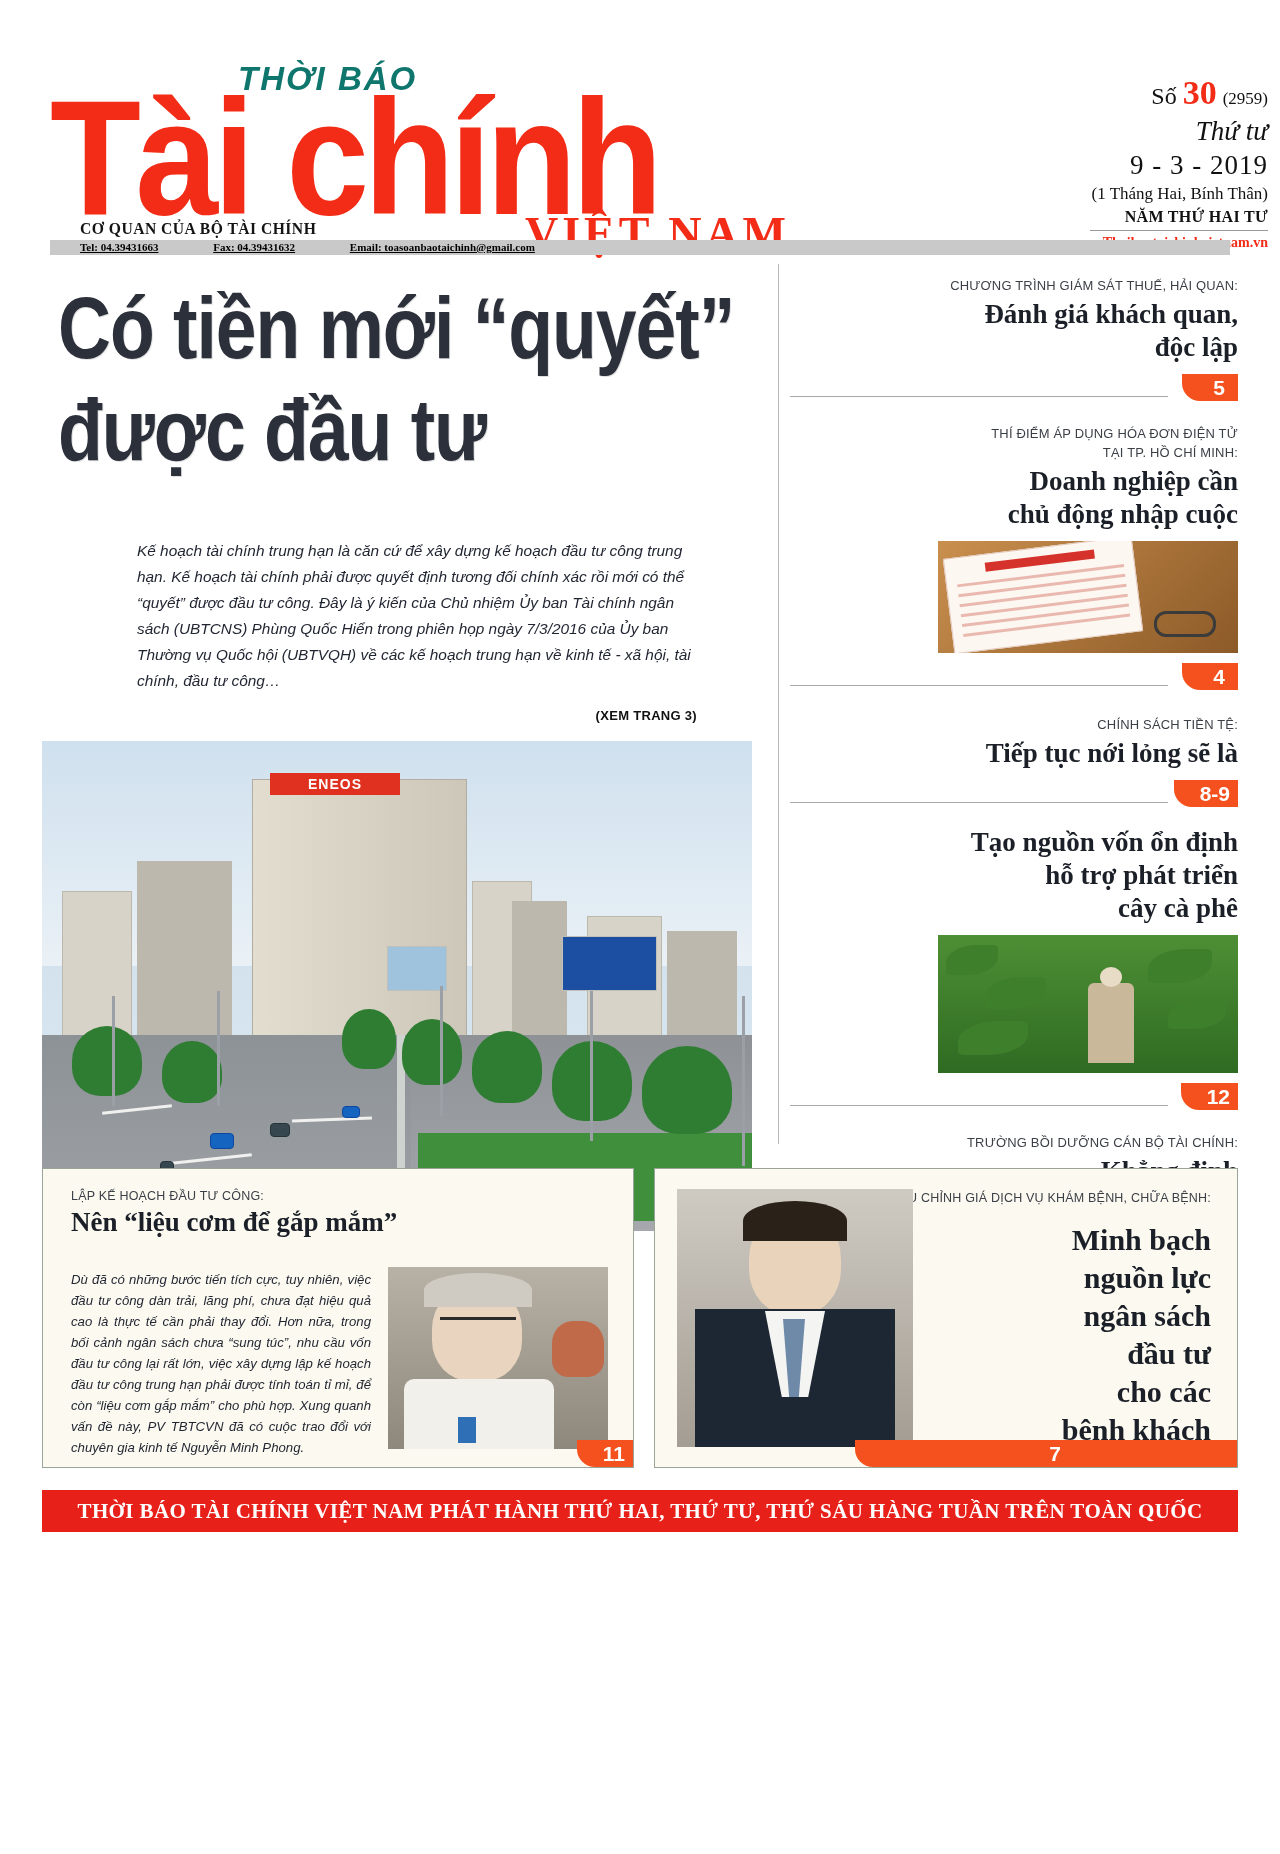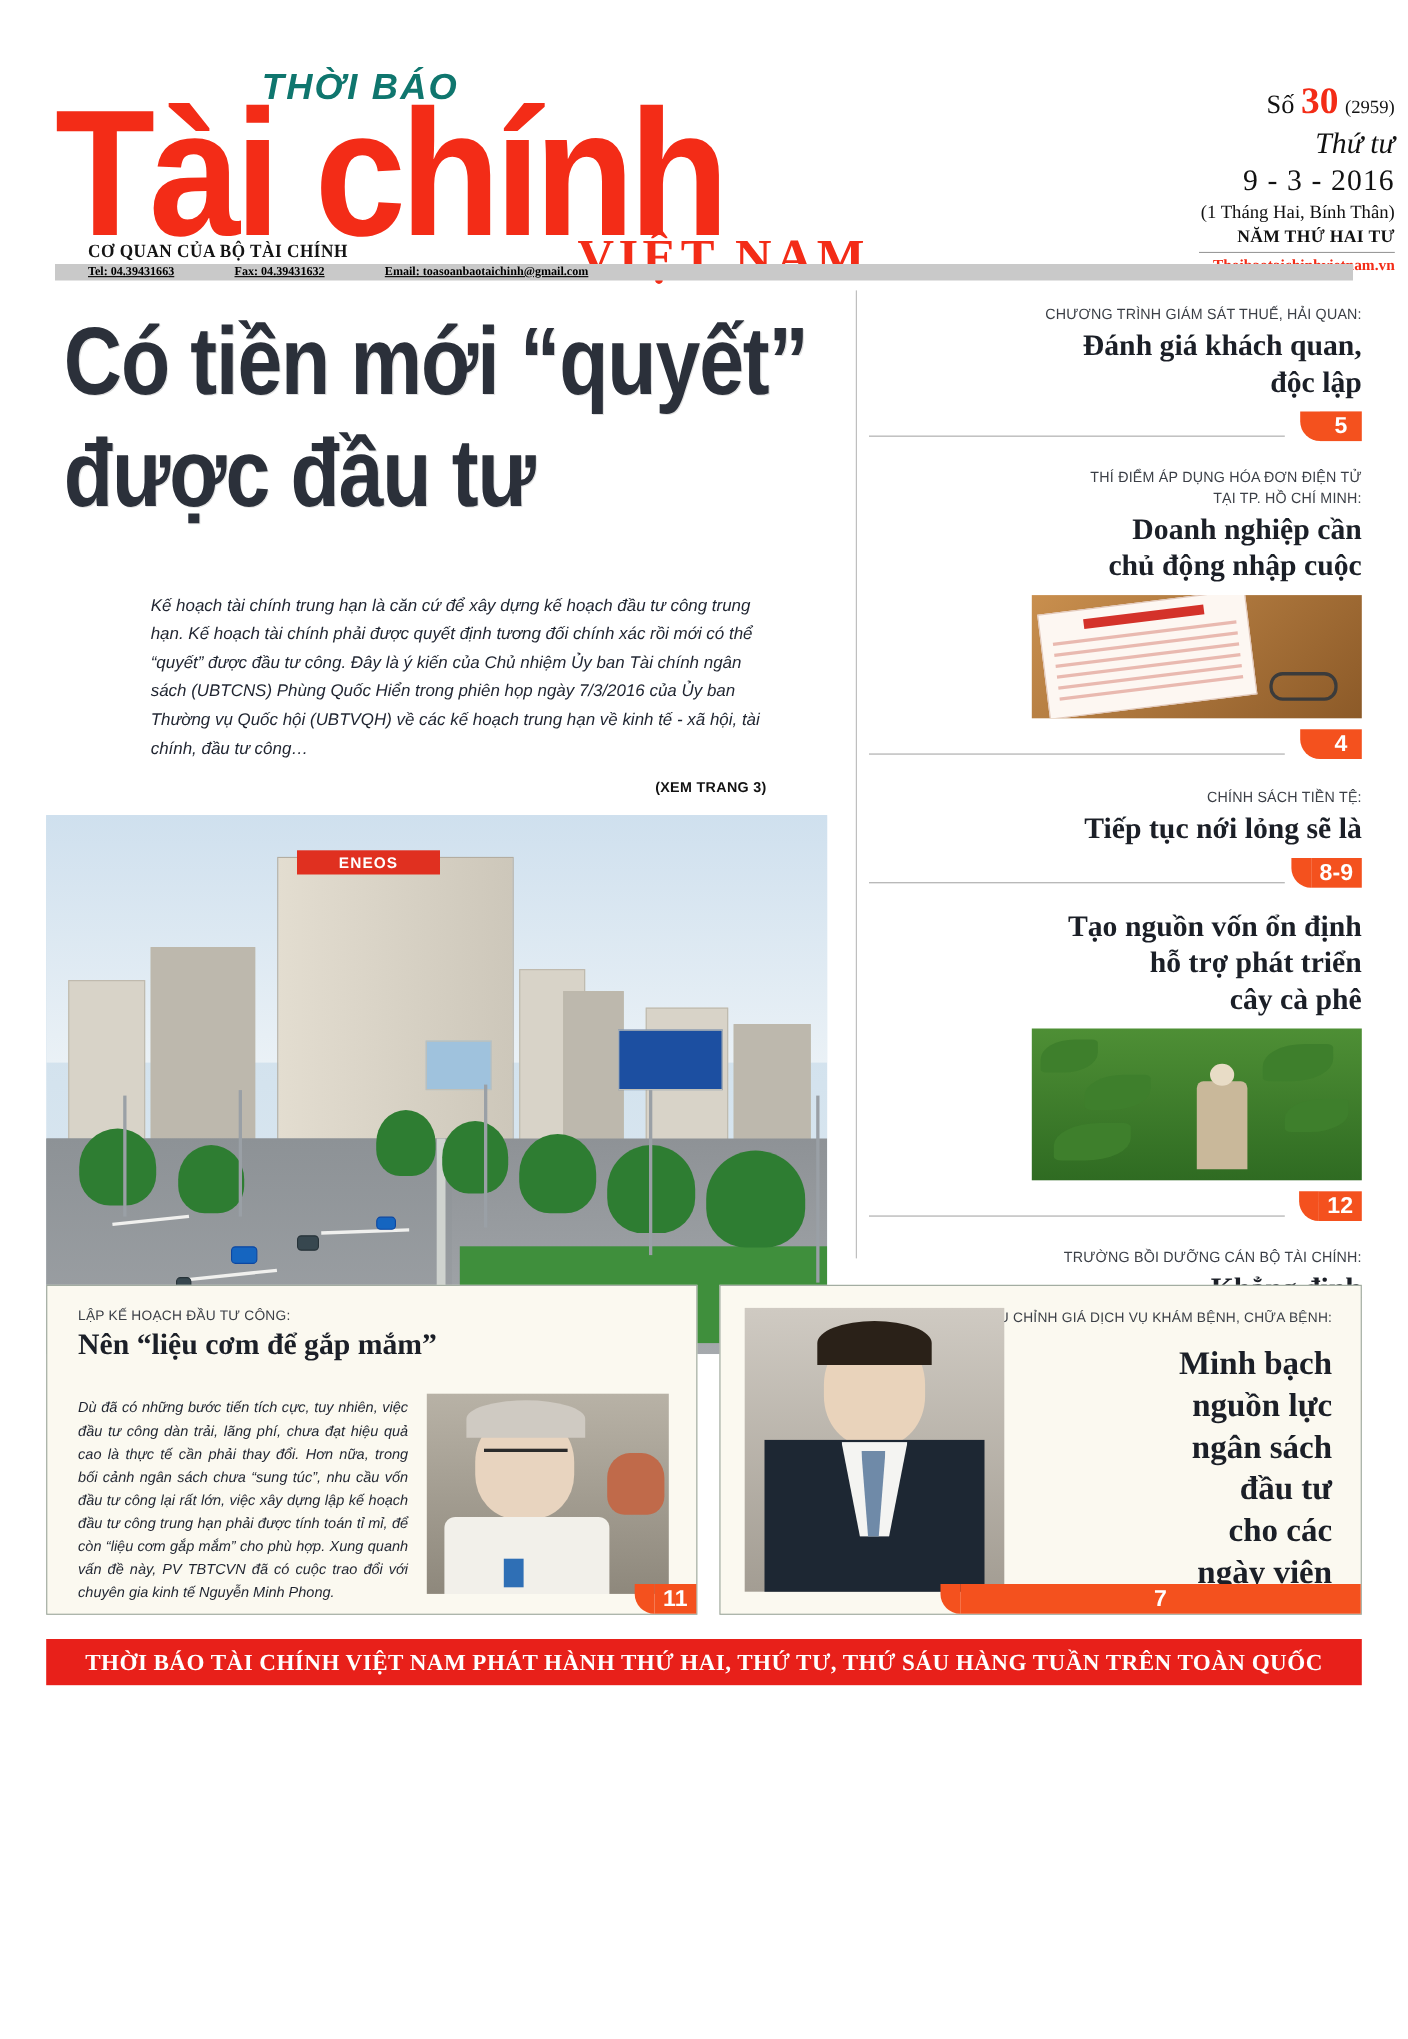--- a/index.html
+++ b/index.html
@@ -265,21 +265,21 @@
       <div class="co-quan">CƠ QUAN CỦA BỘ TÀI CHÍNH</div>
     </div>
 
     <div class="info-block">
       <div class="info-so">
         <span>Số</span>
         <span class="num">30</span>
         <span class="paren">(2959)</span>
       </div>
       <div class="info-thu">Thứ tư</div>
-      <div class="info-date">9 - 3 - 2016</div>
+      <div class="info-date">9 - 3 - 2019</div>
       <div class="info-lunar">(1 Tháng Hai, Bính Thân)</div>
       <div class="info-nam">NĂM THỨ HAI TƯ</div>
       <div class="info-rule"></div>
       <div class="info-web">Thoibaotaichinhvietnam.vn</div>
     </div>
 
     <div class="contact-bar">
       <div class="contact-inner">
         <span>Tel: 04.39431663</span>
         <span>Fax: 04.39431632</span>
@@ -462,21 +462,21 @@
     <div class="box box-right">
       <div style="position:absolute;right:26px;top:22px;width:520px;text-align:right;">
         <div class="bkicker" style="text-align:right;">ĐIỀU CHỈNH GIÁ DỊCH VỤ KHÁM BỆNH, CHỮA BỆNH:</div>
       </div>
       <div class="rhead-stack" style="position:absolute;right:26px;top:52px;width:240px;">
         <div>Minh bạch</div>
         <div>nguồn lực</div>
         <div>ngân sách</div>
         <div>đầu tư</div>
         <div>cho các</div>
-        <div>ngày viện</div>
+        <div>bệnh khách</div>
       </div>
       <div class="bphoto" style="left:22px;top:20px;width:236px;height:258px;background:linear-gradient(#cfcac2,#a39d93);">
         <div style="position:absolute;left:72px;top:22px;width:92px;height:104px;background:#e9d3bb;border-radius:46% 46% 44% 44%;"></div>
         <div style="position:absolute;left:66px;top:12px;width:104px;height:40px;background:#2a2118;border-radius:50% 50% 0 0;"></div>
         <div style="position:absolute;left:18px;top:120px;width:200px;height:140px;background:#1d2733;"></div>
         <div style="position:absolute;left:88px;top:122px;width:60px;height:86px;background:#f4f4f2;
                     clip-path: polygon(0 0, 100% 0, 72% 100%, 28% 100%);"></div>
         <div style="position:absolute;left:106px;top:130px;width:22px;height:78px;background:#6f8aa8;
                     clip-path: polygon(0 0, 100% 0, 72% 100%, 28% 100%);"></div>
       </div>

